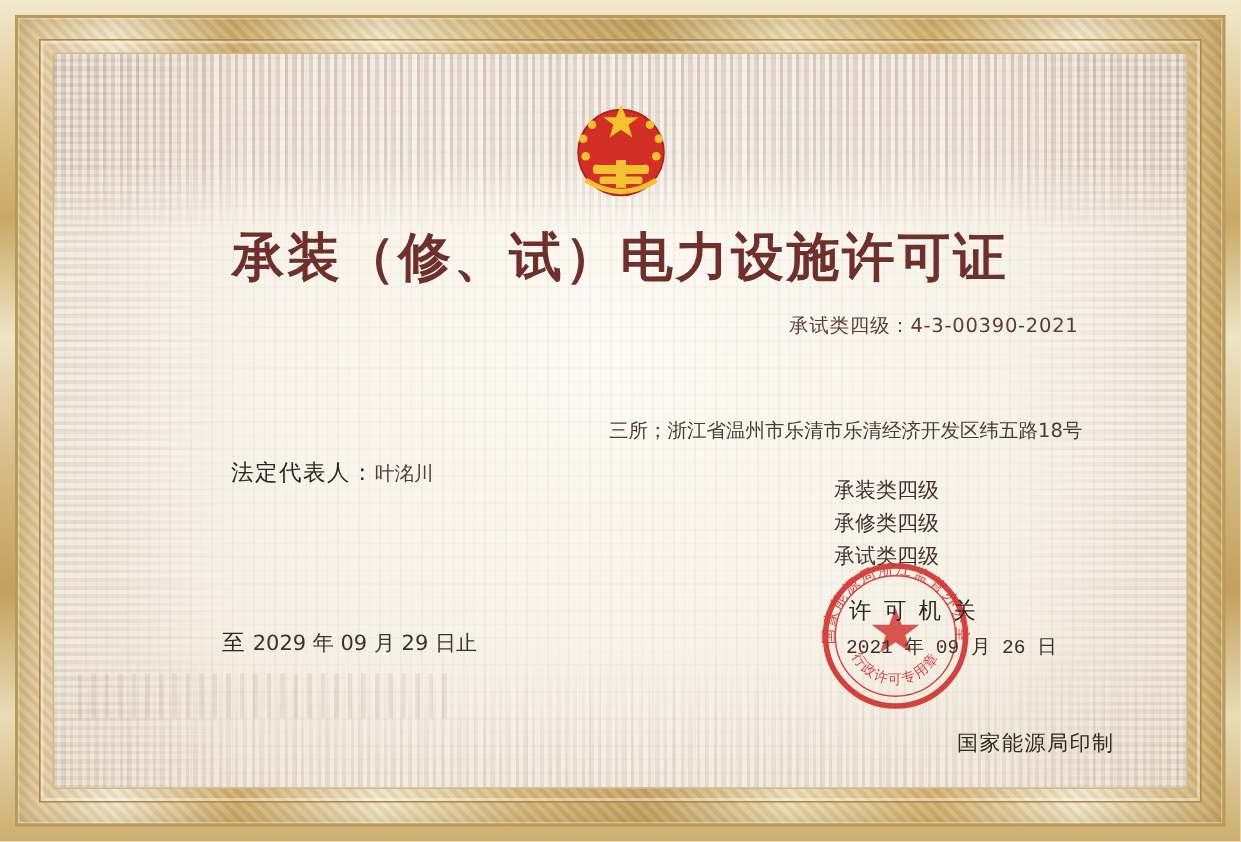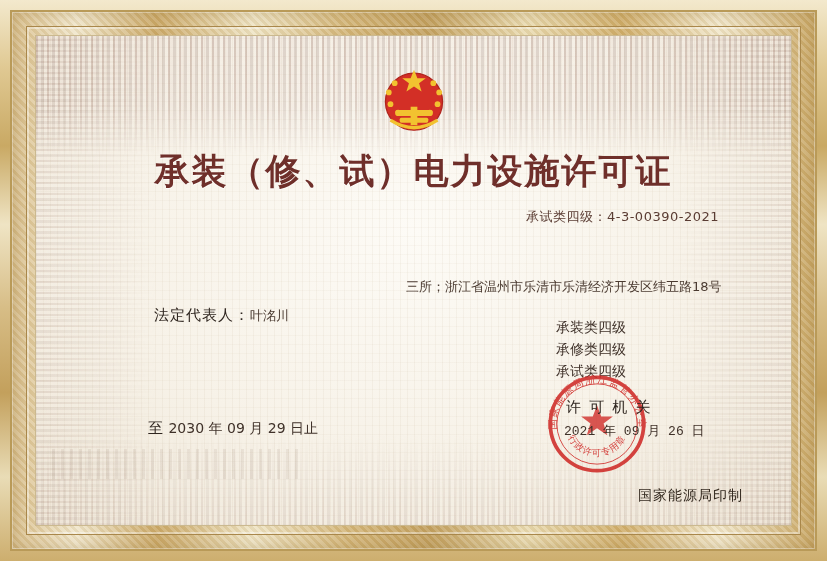--- a/index.html
+++ b/index.html
@@ -274,21 +274,21 @@
     </div>
 
     <div class="field type-lines">
       <div>承装类四级</div>
       <div>承修类四级</div>
       <div>承试类四级</div>
     </div>
 
     <div class="field row-valid2">
       <span class="flabel">至</span>
-      <span>2030</span>
+      <span>2029</span>
       <span>年</span>
       <span>09</span>
       <span>月</span>
       <span>29</span>
       <span>日止</span>
     </div>
 
     <div class="seal">
       <svg viewBox="0 0 120 120" width="112" height="112" aria-hidden="true">
         <defs>

